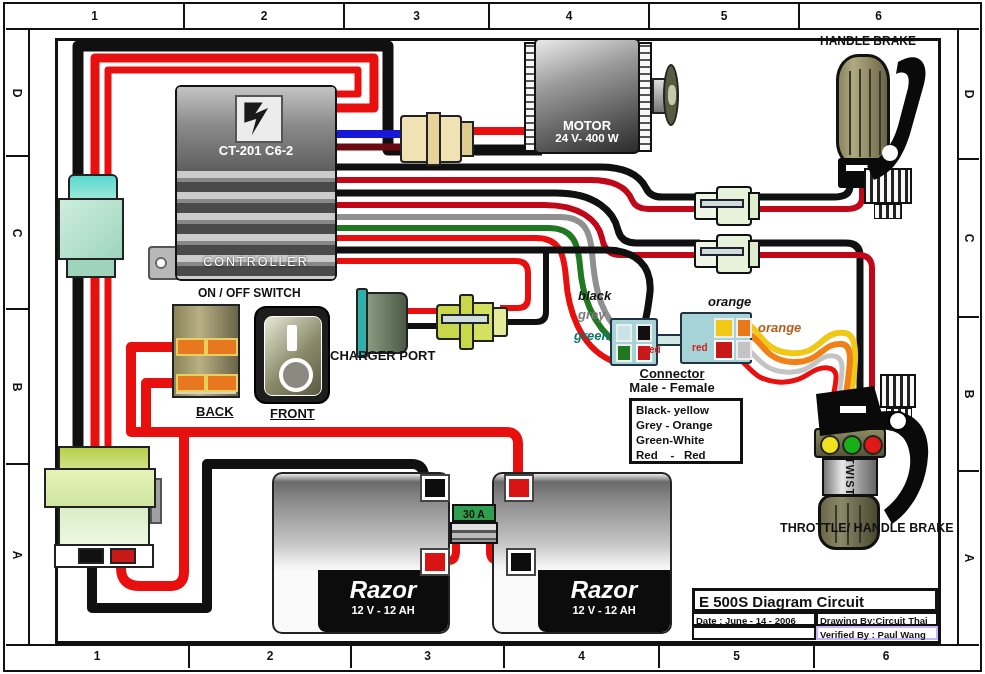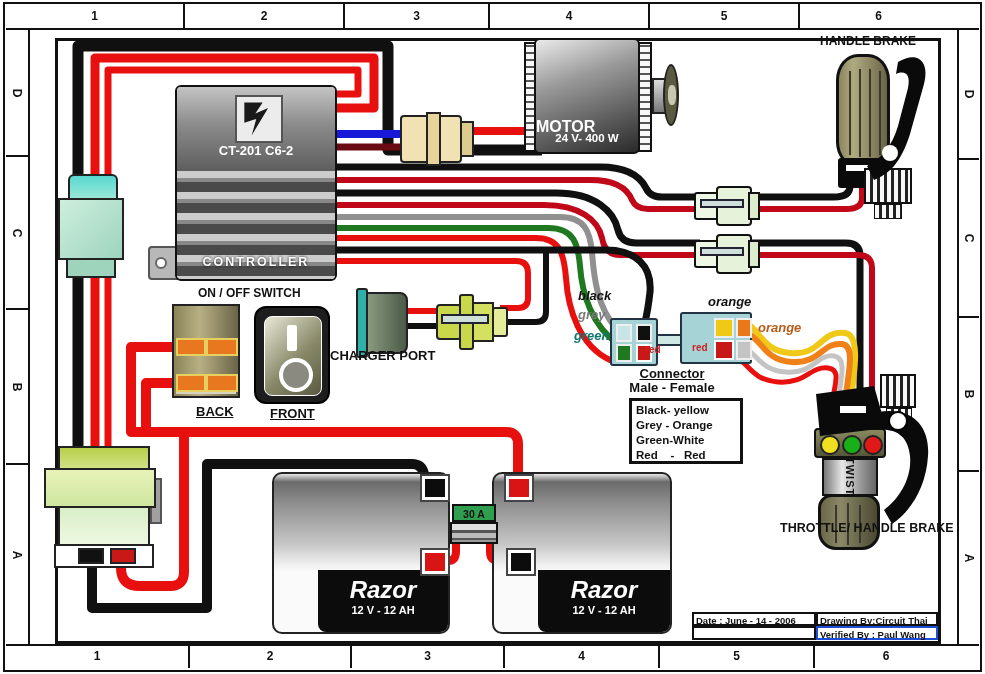--- a/index.html
+++ b/index.html
@@ -148,21 +148,21 @@
 
   <div class="comp z3" style="left:175px;top:85px;width:162px;height:196px;border:2px solid #111;border-radius:6px;overflow:hidden;">
     <div style="position:absolute;left:0;top:0;width:100%;height:86px;background:linear-gradient(180deg,#c4c4c4,#8a8a8a 45%,#5c5c5c);"></div>
     <div style="position:absolute;left:0;top:84px;width:100%;height:112px;background:repeating-linear-gradient(180deg,#cccccc 0 7px,#888888 7px 11px,#4a4a4a 11px 21px);"></div>
     <div style="position:absolute;left:58px;top:8px;width:44px;height:44px;background:#ececec;border:2px solid #555;">
       <svg width="44" height="44" viewBox="0 0 24 24">
           <path d="M4 3 L14 3 L10 9 L17 6 L8 21 L10.5 12 L4 14 Z" fill="#1a1a1a"></path>
         </svg>
     </div>
     <div style="position:absolute;left:0;top:56px;width:100%;text-align:center;color:#fff;font-weight:bold;font-size:13px;">CT-201 C6-2</div>
-    <div style="position:absolute;left:0;top:168px;width:100%;text-align:center;color:#fff;font-weight:bold;font-size:12.5px;letter-spacing:2px;text-shadow:0 0 3px #000;">CONTROLLER</div>
+    <div style="position:absolute;left:0;top:168px;width:100%;text-align:center;color:#fff;font-weight:normal;font-size:12.5px;letter-spacing:2px;text-shadow:0 0 3px #000;">CONTROLLER</div>
   </div>
 
   <div class="lbl" style="left:198px;top:286px;font-size:12px;">ON / OFF SWITCH</div>
   <div class="comp" style="left:172px;top:304px;width:68px;height:94px;background:linear-gradient(90deg,#8a8458,#b8b084 40%,#6a6448);border:2px solid #222;">
     <div style="position:absolute;left:2px;bottom:2px;width:60px;height:7px;background:#d8d4c0;"></div>
     <div style="position:absolute;left:2px;top:32px;width:26px;height:14px;background:#e87820;border:2px solid #e8d060;"></div>
     <div style="position:absolute;left:32px;top:32px;width:28px;height:14px;background:#e87820;border:2px solid #e8d060;"></div>
     <div style="position:absolute;left:2px;top:68px;width:26px;height:14px;background:#e87820;border:2px solid #e8d060;"></div>
     <div style="position:absolute;left:32px;top:68px;width:28px;height:14px;background:#e87820;border:2px solid #e8d060;"></div>
   </div>
@@ -183,21 +183,21 @@
   <div class="comp" style="left:459px;top:294px;width:15px;height:56px;background:#c8d84a;border:2px solid #222;border-radius:3px;"></div>
   <div class="comp" style="left:441px;top:314px;width:48px;height:10px;background:#cfe0d8;border:2px solid #223;"></div>
 
   <div class="comp" style="left:400px;top:115px;width:62px;height:48px;background:#f0e2b2;border:2px solid #222;border-radius:4px;"></div>
   <div class="comp" style="left:426px;top:112px;width:15px;height:54px;background:#e6d49a;border:2px solid #222;"></div>
   <div class="comp" style="left:460px;top:121px;width:14px;height:36px;background:#dcca8e;border:2px solid #222;"></div>
 
   <div class="comp rib-h" style="left:524px;top:42px;width:12px;height:110px;border:2px solid #111;"></div>
   <div class="comp rib-h" style="left:638px;top:42px;width:14px;height:110px;border:2px solid #111;"></div>
   <div class="comp" style="left:534px;top:38px;width:106px;height:116px;background:linear-gradient(160deg,#eaeaea,#9a9a9a 35%,#2a2a2a);border:2px solid #111;border-radius:6px;">
-    <div style="position:absolute;left:0;top:78px;width:100%;color:#fff;font-weight:bold;font-size:16px;">MOTOR</div>
+    <div style="position:absolute;left:0;top:78px;width:100%;text-align:center;color:#fff;font-weight:bold;font-size:13px;">MOTOR</div>
     <div style="position:absolute;left:0;top:92px;width:100%;text-align:center;color:#fff;font-weight:bold;font-size:11.5px;">24 V- 400 W</div>
   </div>
   <div class="comp" style="left:652px;top:78px;width:16px;height:36px;background:linear-gradient(180deg,#ddd,#777);border:2px solid #222;"></div>
   <div class="comp" style="left:663px;top:64px;width:16px;height:62px;background:#5a5a40;border:2px solid #222;border-radius:50%;"></div>
   <div class="comp" style="left:668px;top:85px;width:8px;height:20px;background:#c8c8b0;border-radius:40%;"></div>
 
   <div class="lbl" style="left:820px;top:34px;font-size:12px;">HANDLE BRAKE</div>
   <div class="comp" style="left:836px;top:54px;width:54px;height:114px;background:linear-gradient(90deg,#8a8560,#b0aa80 30%,#6a6448);border:3px solid #111;border-radius:22px/26px;">
     <div class="grip-line" style="left:10px;top:14px;height:84px;"></div>
     <div class="grip-line" style="left:20px;top:12px;height:88px;"></div>
@@ -296,18 +296,19 @@
   <div class="term" style="left:504px;top:474px;width:30px;height:28px;">
       <div style="background:#d81414;"></div>
     </div>
   <div class="term" style="left:506px;top:548px;width:30px;height:28px;">
       <div style="background:#0c0c0c;"></div>
     </div>
 
   <div class="comp" style="left:452px;top:504px;width:44px;height:18px;background:#2f9e4e;border:2px solid #111;text-align:center;font-weight:bold;font-size:10.5px;line-height:17px;">30 A</div>
   <div class="comp" style="left:450px;top:522px;width:48px;height:22px;border:2px solid #111;background:linear-gradient(180deg,#e0e0e0 0 6px,#555 6px 9px,#bbb 9px 14px,#555 14px 16px,#999 16px 22px);"></div>
 
+  <div class="comp z4" style="left:692px;top:588px;width:246px;height:24px;background:#fff;border:3px solid #111;font-weight:bold;font-size:15px;padding:2px 4px;box-sizing:border-box;">E 500S Diagram Circuit</div>
   <div class="comp z4" style="left:692px;top:612px;width:124px;height:14px;background:#fff;border:2px solid #111;font-weight:bold;font-size:9.5px;padding:1px 2px;box-sizing:border-box;">Date : June - 14 - 2006</div>
   <div class="comp z4" style="left:816px;top:612px;width:122px;height:14px;background:#fff;border:2px solid #111;font-weight:bold;font-size:9.5px;padding:1px 2px;box-sizing:border-box;">Drawing By:Circuit Thai</div>
   <div class="comp z4" style="left:692px;top:626px;width:124px;height:14px;background:#fff;border:2px solid #111;box-sizing:border-box;"></div>
-  <div class="comp z4" style="left:816px;top:626px;width:122px;height:14px;background:#fff;border:2px solid #1d4ed8;font-weight:bold;font-size:9.5px;padding:1px 2px;box-sizing:border-box;">Verified By : Paul Wang</div>
+  <div class="comp z4" style="left:816px;top:626px;width:122px;height:14px;background:#fff;border:2px solid #c4b5fd;font-weight:bold;font-size:9.5px;padding:1px 2px;box-sizing:border-box;">Verified By : Paul Wang</div>
 
 </div>
 
 </body></html>

